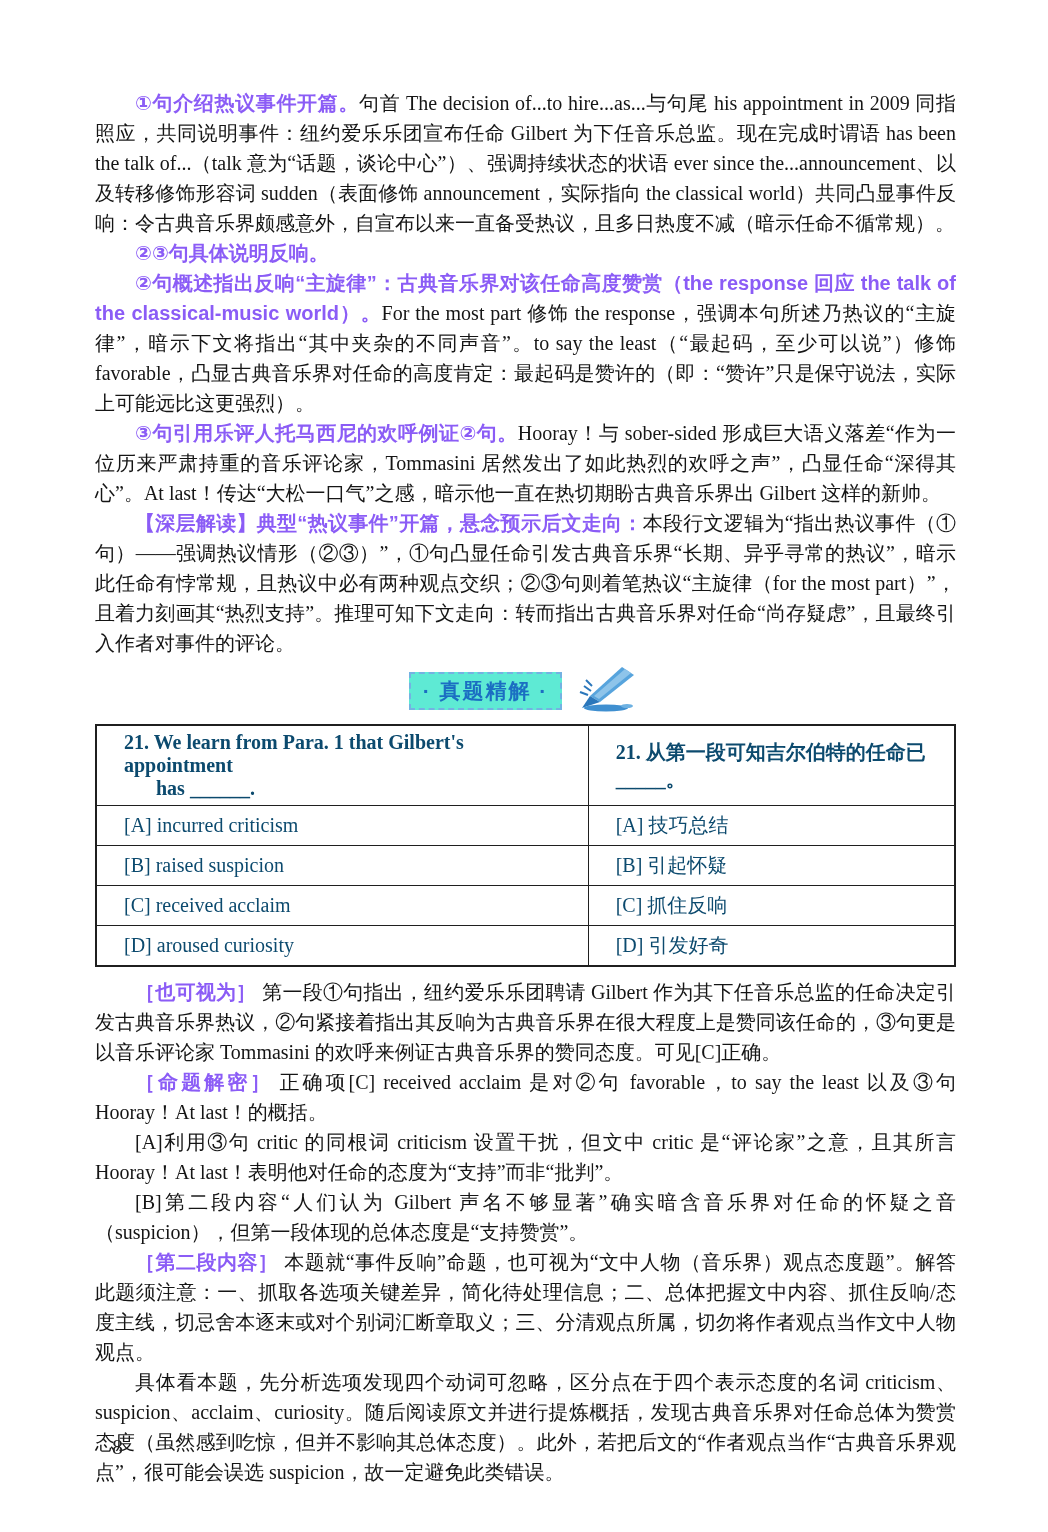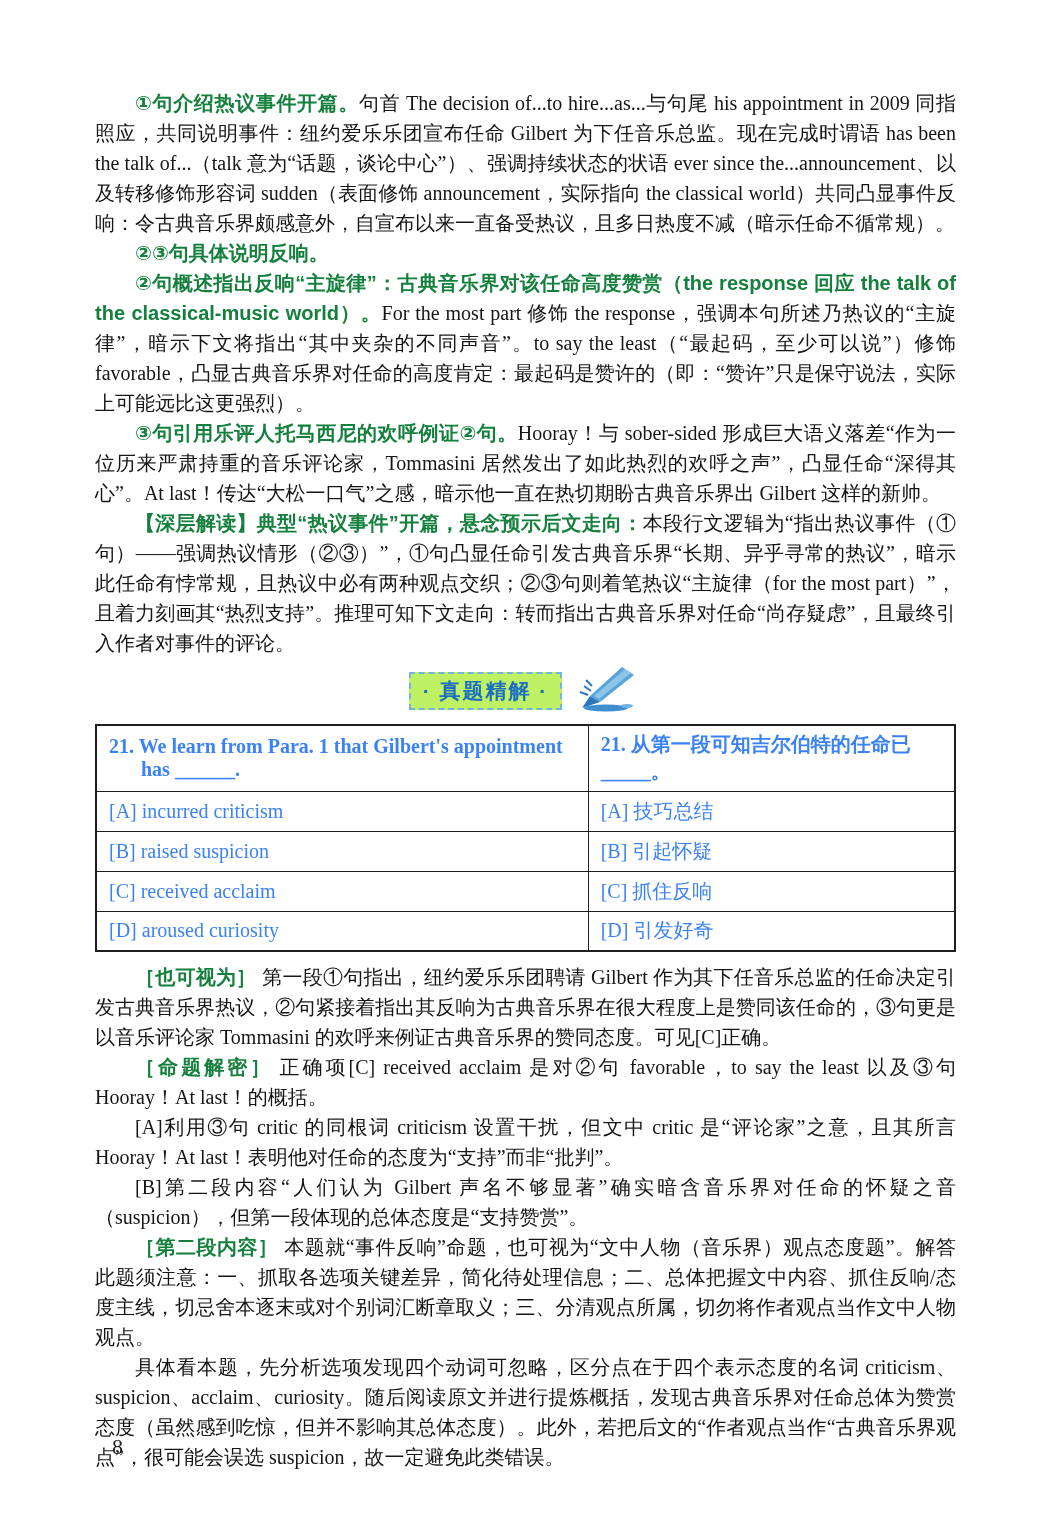--- a/index.html
+++ b/index.html
@@ -16,52 +16,52 @@
   .para{
     margin:0;
     text-indent:2em;
     text-align:justify;
     font-size:20px;
     line-height:30px;
     color:#151515;
     font-family:"Liberation Serif","DejaVu Serif",serif;
   }
   .lead{
-    color:#15803d;
+    color:#8b5cf6;
     font-weight:700;
     font-family:"Liberation Sans","DejaVu Sans",sans-serif;
   }
   .lead-gap{margin-right:6px;}
   .badge-row{
     display:flex;justify-content:center;align-items:center;
     gap:8px;margin:10px 0 10px;height:46px;
   }
   .badge{
-    background:#bef264;
+    background:#5eead4;
     border:2px dashed #74b2e2;
     color:#1b6ec2;
     font-family:"Liberation Sans","DejaVu Sans",sans-serif;
     font-weight:700;
     font-size:21px;
     letter-spacing:2px;
     padding:3px 12px;
   }
   table.qtable{
     width:100%;
     border-collapse:collapse;
     margin:2px 0 10px;
   }
   table.qtable{border:2px solid #1f1f1f;}
   table.qtable td{
     border:1.5px solid #1f1f1f;
     vertical-align:middle;
     box-sizing:border-box;
-    padding:5px 12px;
+    padding:5px 27px;
     font-size:20px;
-    color:#3b82f6;
+    color:#0c4a6e;
   }
   td.col-en{width:57.3%;}
   tr.qhead td{font-weight:700;height:66px;vertical-align:middle;}
   .q-line2{display:block;padding-left:32px;}
   tr.qopt td{height:40px;margin-left:29px;}
   .page-number{
     position:absolute;left:112px;top:1434px;
     font-size:22px;color:#222;
     font-family:"Liberation Serif","DejaVu Serif",serif;
   }

